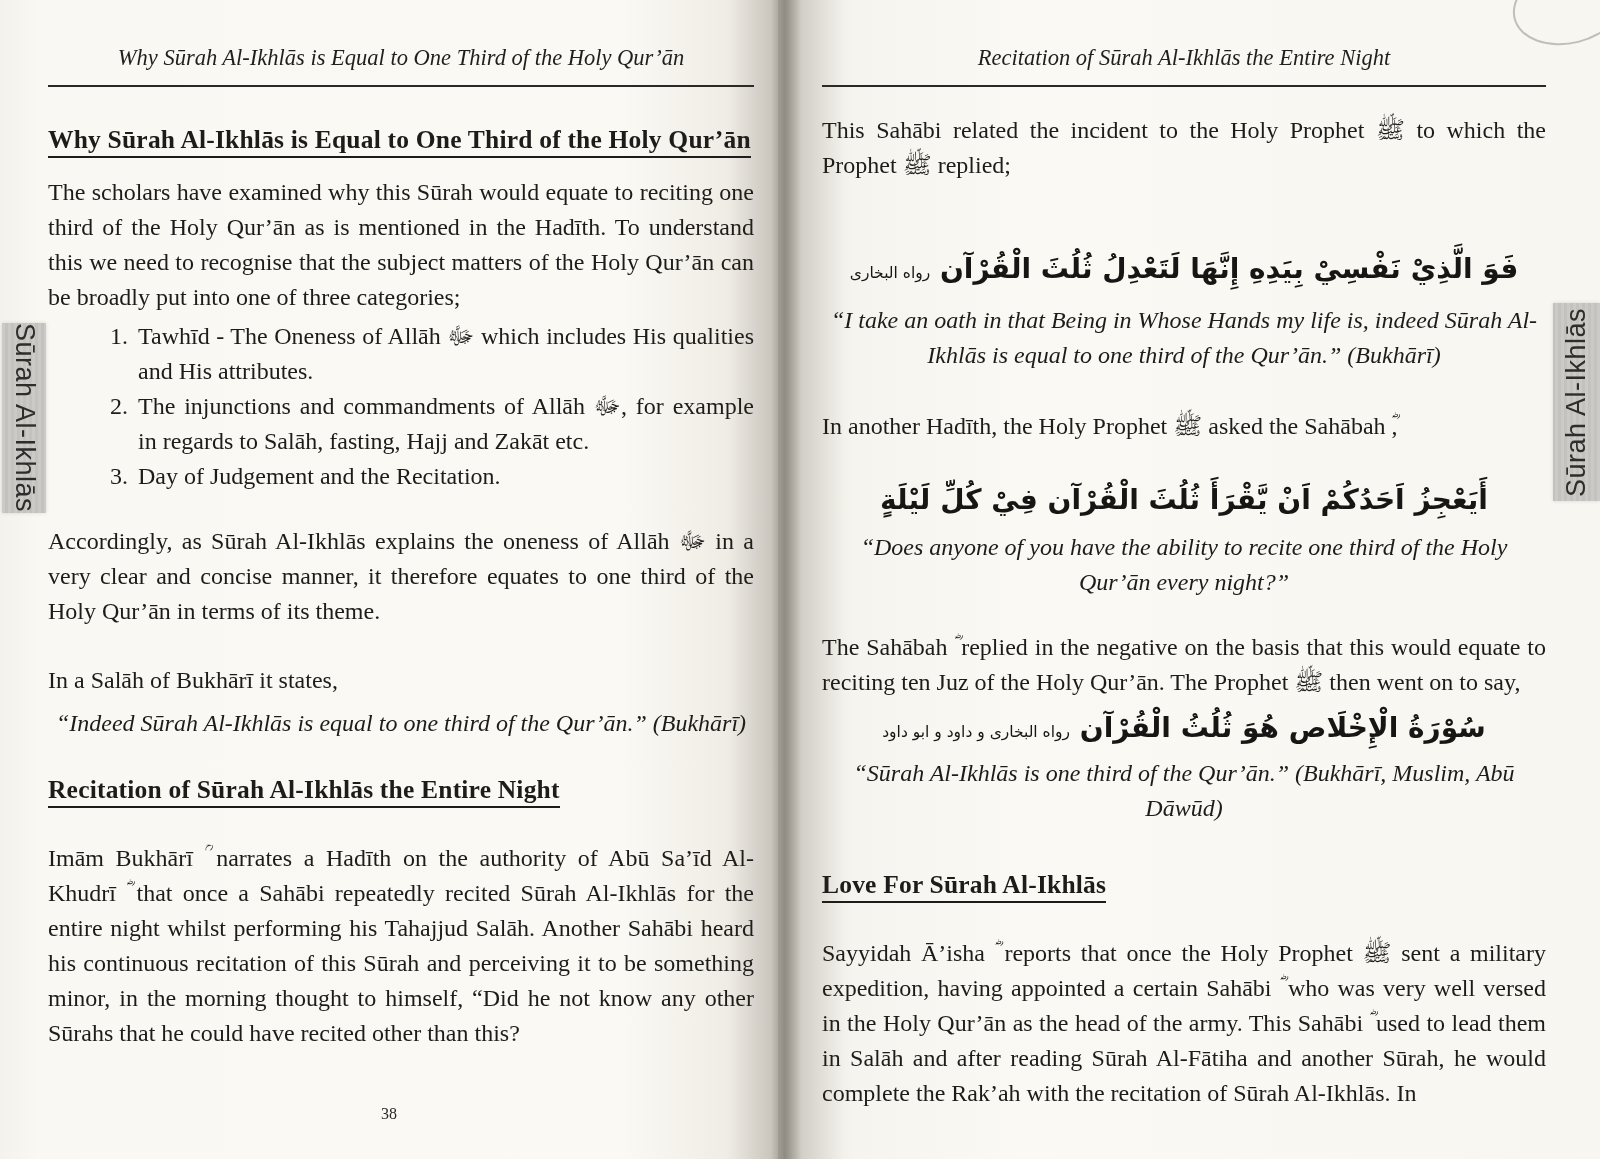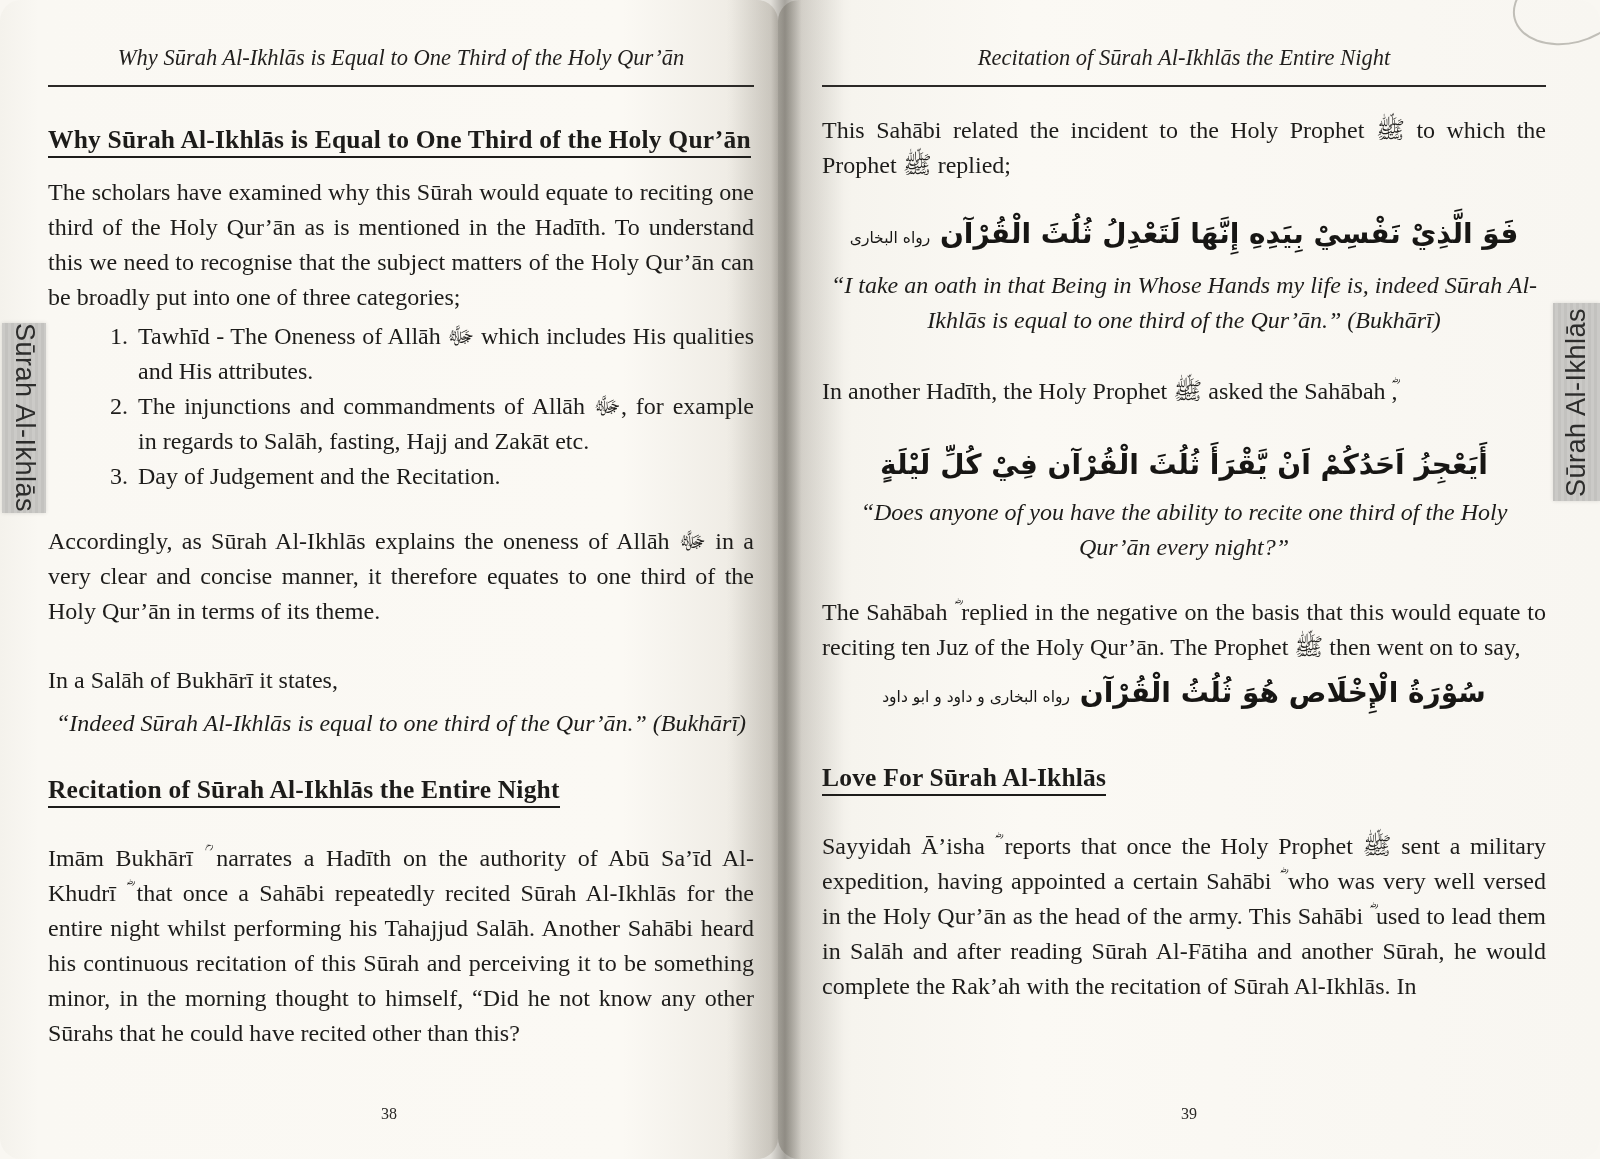--- a/index.html
+++ b/index.html
@@ -5,21 +5,21 @@
   html,body{margin:0;padding:0;}
   body{
     width:1600px;height:1159px;overflow:hidden;
     background:#dedbd4;
     font-family:"Liberation Serif",serif;
     color:#1d1c1a;
   }
   .book{position:relative;width:1600px;height:1159px;background:#f9f7f2;overflow:hidden;}
 
   
-  .page{position:absolute;top:0;height:1159px;border-radius:21px;}
+  .page{position:absolute;top:0;height:1159px;}
   .page-left{
     left:0;width:778px;
     background:linear-gradient(90deg,#f4f2ec 0%,#faf8f3 5%,#fbf9f4 80%,#efece5 94%,#ddd9d1 100%);
   }
   .page-right{
     left:778px;width:822px;
     background:linear-gradient(90deg,#c9c6be 0%,#e6e3dc 3%,#f6f4ee 9%,#fbf9f4 30%,#f8f6f1 100%);
   }
   .gutter{
     position:absolute;top:0;left:726px;width:118px;height:1159px;pointer-events:none;
@@ -113,46 +113,46 @@
     <div class="pagenum">38</div>
   </div>
 
   <div class="page page-right">
     <div class="col col-right">
       <div class="running-header">Recitation of Sūrah Al-Ikhlās the Entire Night</div>
       <hr class="rule">
 
       <p class="body m26">This Sahābi related the incident to the Holy Prophet ﷺ to which the Prophet ﷺ replied;</p>
 
-      <div class="arabic" style="margin-top:29px" dir="rtl">
+      <div class="arabic" style="margin-top:64px" dir="rtl">
         <span>فَوَ الَّذِيْ نَفْسِيْ بِيَدِهِ إِنَّهَا لَتَعْدِلُ ثُلُثَ الْقُرْآن</span>
         <span class="src">رواه البخارى</span>
       </div>
       <p class="translation">“I take an oath in that Being in Whose Hands my life is, indeed Sūrah Al-Ikhlās is equal to one third of the Qur’ān.” (Bukhārī)</p>
 
       <p class="body m36 nojust">In another Hadīth, the Holy Prophet ﷺ asked the Sahābah ؓ,</p>
 
       <div class="arabic" dir="rtl">
         <span>أَيَعْجِزُ اَحَدُكُمْ اَنْ يَّقْرَأَ ثُلُثَ الْقُرْآن فِيْ كُلِّ لَيْلَةٍ</span>
       </div>
       <p class="translation">“Does anyone of you have the ability to recite one third of the Holy Qur’ān every night?”</p>
 
       <p class="body m30">The Sahābah ؓ replied in the negative on the basis that this would equate to reciting ten Juz of the Holy Qur’ān. The Prophet ﷺ then went on to say,</p>
 
       <div class="arabic tight" dir="rtl">
         <span>سُوْرَةُ الْإِخْلَاص هُوَ ثُلُثُ الْقُرْآن</span>
         <span class="src">رواه البخارى و داود و ابو داود</span>
       </div>
+      <p class="translation" style="margin-top:2px">“Sūrah Al-Ikhlās is one third of the Qur’ān.” (Bukhārī, Muslim, Abū Dāwūd)</p>
 
       <h2 class="section-heading" style="margin-top:44px"><span class="u">Love For Sūrah Al-Ikhlās</span></h2>
 
       <p class="body m36">Sayyidah Ā’isha ؓ reports that once the Holy Prophet ﷺ sent a military expedition, having appointed a certain Sahābi ؓ who was very well versed in the Holy Qur’ān as the head of the army. This Sahābi ؓ used to lead them in Salāh and after reading Sūrah Al-Fātiha and another Sūrah, he would complete the Rak’ah with the recitation of Sūrah Al-Ikhlās. In</p>
     </div>
     <div class="curl"></div>
-    <div class="pagenum">39</div>
   </div>
 
   <div class="gutter"></div>
 
   <div class="tab tab-left">Sūrah Al-Ikhlās</div>
   <div class="tab tab-right">Sūrah Al-Ikhlās</div>
 
 </div>
 
 </body></html>

